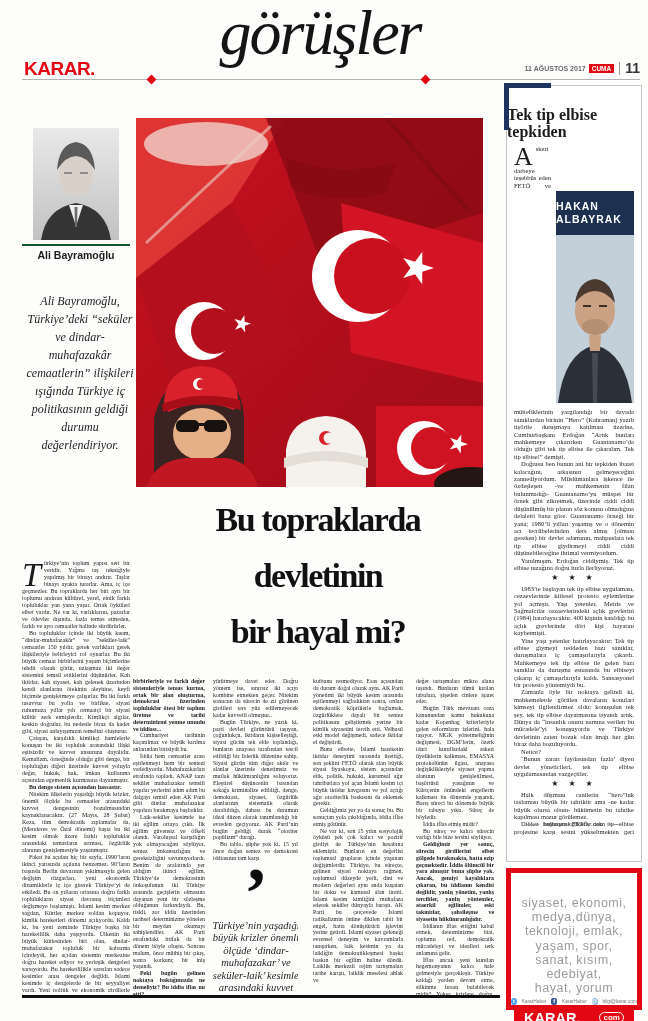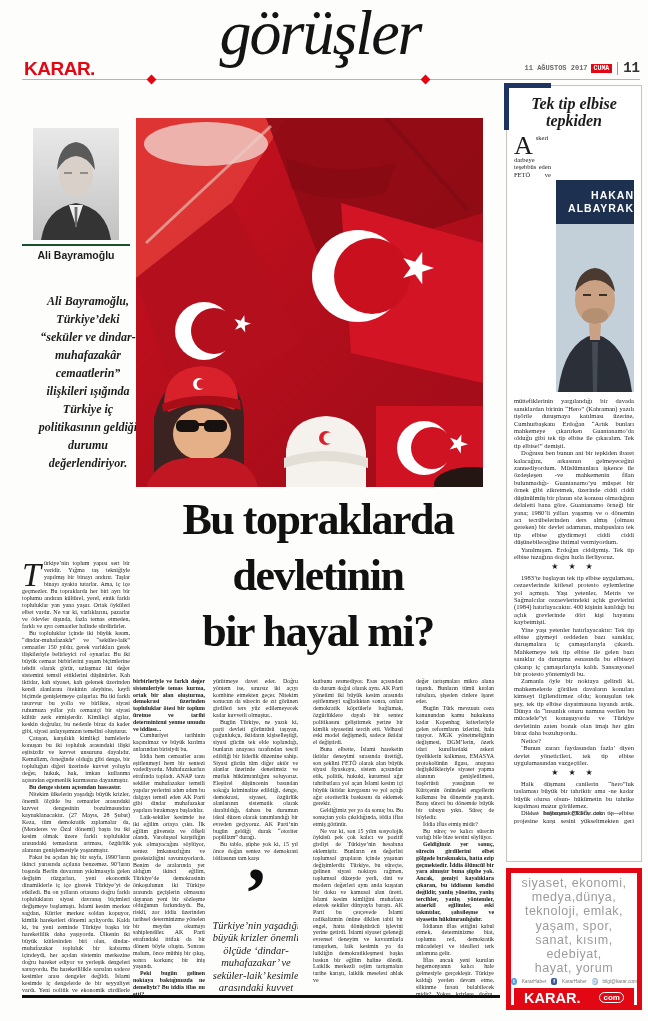--- a/index.html
+++ b/index.html
@@ -8,75 +8,75 @@
   
   .brand{position:absolute;left:24px;top:58px;font-family:"Liberation Sans",sans-serif;
          font-weight:bold;font-size:19px;color:#e30613;letter-spacing:-0.5px;}
   .masthead{position:absolute;left:150px;top:-4px;width:340px;text-align:center;
             font-style:italic;font-size:64px;letter-spacing:-2px;color:#141414;
             font-family:"Liberation Serif",serif;}
   .hrule{position:absolute;left:22px;top:79px;width:618px;height:1px;background:#b4b4b4;}
   .diamond{position:absolute;width:7px;height:7px;background:#e30613;transform:rotate(45deg);top:76px;}
   .d1{left:148px}.d2{left:422px}
   .dateline{position:absolute;right:8px;top:60px;display:flex;align-items:center;gap:3px;
-            font-family:Liberation Mono, monospace;font-size:7px;color:#6a6a6a;font-weight:bold;}
+            font-family:Liberation Sans, sans-serif;font-size:7px;color:#6a6a6a;font-weight:bold;}
   .daybadge{background:#e30613;color:#fff;padding:1px 3px;font-size:6.5px;}
   .pgdiv{width:1px;height:13px;background:#9a9a9a;margin:0 2px;}
   .pgnum{font-size:14px;color:#333;}
   
   .leftcol{position:absolute;left:22px;top:120px;width:108px;height:875px;}
   .portrait{position:absolute;left:11px;top:8px;width:86px;height:112px;}
   .nameblock{position:absolute;left:0;top:124px;width:108px;border-top:2px solid #14532d;
              text-align:center;font-family:"Liberation Sans",sans-serif;font-weight:bold;
              font-size:10.5px;padding-top:3px;}
-  .intro{position:absolute;left:12px;top:172px;width:108px;text-align:center;font-style:italic;
-         font-weight:bold;font-size:12px;line-height:18px;}
+  .intro{position:absolute;left:4px;top:172px;width:108px;text-align:center;font-style:italic;
+         font-weight:normal;font-size:12px;line-height:18px;}
   .leftbody{position:absolute;left:0;top:440px;width:108px;height:432px;overflow:hidden;
             font-size:6px;line-height:7px;text-align:justify;}
   
   .para{margin:0;text-indent:7px;}
   .para.ni{text-indent:0;}
   .para.b{font-weight:bold;}
   .para.sep{text-align:center;text-indent:0;letter-spacing:4px;font-size:8px;margin:3px 0;}
   .dropcap{float:left;font-size:34px;line-height:26px;padding:2px 3px 0 0;font-style:italic;}
   
   .photo{position:absolute;left:136px;top:118px;width:347px;height:369px;}
   .headline{position:absolute;left:136px;top:374px;width:364px;text-align:center;
-            font-weight:bold;font-size:44px;line-height:56px;letter-spacing:-1.5px;color:#111;}
+            font-weight:bold;font-size:34px;line-height:56px;letter-spacing:-1.5px;color:#111;}
   .cols{position:absolute;left:133px;top:560px;width:367px;height:318px;overflow:hidden;
         display:flex;font-size:5.9px;line-height:6.8px;text-align:justify;}
   .col{overflow:hidden;height:318px;}
   .c1{width:72px;margin-right:8px;}
   .c2{width:85px;margin-right:15px;}
   .c3{width:90px;margin-right:13px;}
   .c4{width:78px;}
   .pullquote{width:102px;margin:4px 0 0 -8px;text-align:center;}
   .qmark{font-size:72px;line-height:54px;font-weight:bold;color:#0d0d0d;display:block;}
   .qtext{font-style:italic;font-size:10.5px;line-height:12.5px;display:block;}
   .bottomrule{position:absolute;left:22px;top:877px;width:478px;height:3px;background:#101010;}
   
   .centerwrap{position:absolute;left:0;top:118px;width:648px;height:903px;}
   
   .rightbox{position:absolute;left:506px;top:85px;width:136px;height:777px;
             border:1px solid #c4c4c4;box-sizing:border-box;background:#fff;}
   .bracket{position:absolute;left:-3px;top:-3px;width:42px;height:42px;
            border-left:5px solid #1d3461;border-top:5px solid #1d3461;}
-  .rtitle{margin-top:9px;text-align:center;font-weight:bold;font-size:16px;line-height:17px;font-style:italic;}
+  .rtitle{margin-top:20px;text-align:left;font-weight:bold;font-size:16px;line-height:17px;}
   .rbody{position:relative;margin:5px 7px 0 7px;height:690px;overflow:hidden;
          font-size:6.5px;line-height:7.4px;text-align:justify;}
   .rbody .dropcap{font-size:26px;line-height:20px;font-style:normal;}
   .inset{float:right;width:78px;margin:46px 0 4px 5px;}
-  .insetname{background:#1d3050;color:#fff;text-align:right;font-family:"Liberation Sans",sans-serif;
+  .insetname{background:#1d3050;color:#fff;text-align:left;font-family:"Liberation Sans",sans-serif;
              font-weight:bold;font-size:10.5px;line-height:13px;letter-spacing:1px;padding:9px 0;}
   .emailrow{position:absolute;left:12px;bottom:7px;right:12px;display:flex;align-items:center;gap:4px;
             font-family:"Liberation Sans",sans-serif;font-weight:bold;font-size:6px;color:#555;}
   .emailrow .l{flex:1;height:1px;background:#9a9a9a;}
   
   .promo{position:absolute;left:506px;top:868px;width:136px;height:142px;box-sizing:border-box;
-         border:5px solid #e30613;background:#fff;text-align:center;padding-top:3px;}
+         border:5px solid #e30613;background:#fff;text-align:center;padding-top:23px;}
   .promo .line{font-family:"Liberation Sans",sans-serif;font-size:12.5px;line-height:14.2px;
                color:#9b9b9b;letter-spacing:0.5px;}
   .socialrow{display:flex;justify-content:center;align-items:center;gap:5px;margin-top:3px;
              font-family:"Liberation Sans",sans-serif;font-size:4.8px;color:#777;}
   .socialrow .ic{width:7px;height:7px;display:inline-block;border-radius:2px;color:#fff;
                  font-size:5.5px;line-height:7px;font-weight:bold;text-align:center;}
   .ic.tw{background:#4aa0ec;border-radius:50%;}
   .ic.fb{background:#3b5998;}
   .ic.mg{background:#8fb6d9;border-radius:50%;}
   .logobar{margin:3px auto 0;width:120px;height:19px;background:#e30613;display:flex;

